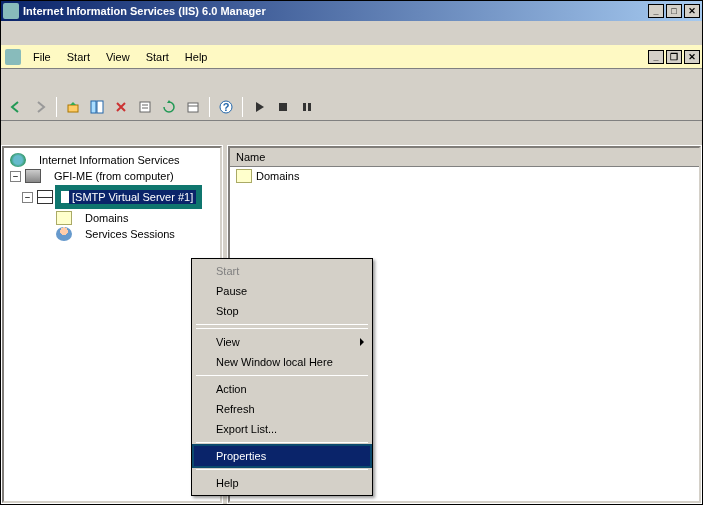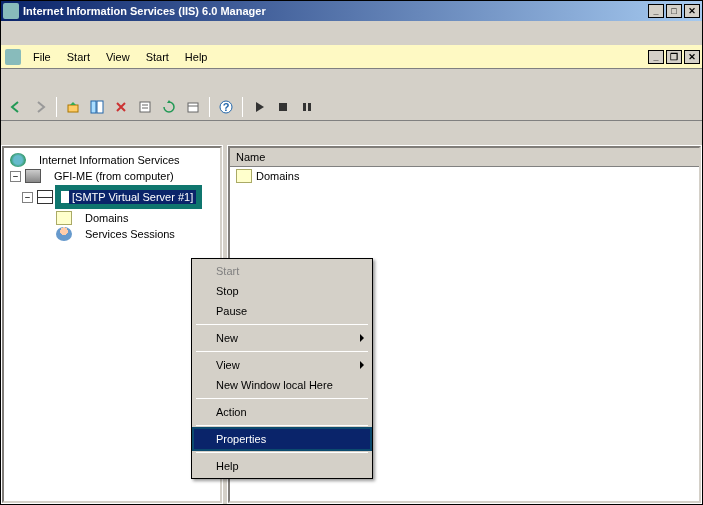--- a/index.html
+++ b/index.html
@@ -182,29 +182,30 @@
     <div class="list-pane">
       <div class="list-header">Name</div>
       <div class="list-row">
         <span class="tree-icon icon-domain"></span>
         <span>Domains</span>
       </div>
     </div>
 
     <div class="context-menu">
       <div class="cm-item disabled">Start</div>
+      <div class="cm-item">Pause</div>
       <div class="cm-item">Stop</div>
-      <div class="cm-item">Pause</div>
-      <div class="cm-sep"></div>
-      <div class="cm-item"><span>New</span><span class="cm-arrow"></span></div>
+      <div class="cm-sep"></div>
       <div class="cm-sep"></div>
       <div class="cm-item"><span>View</span><span class="cm-arrow"></span></div>
       <div class="cm-item">New Window local Here</div>
       <div class="cm-sep"></div>
       <div class="cm-item">Action</div>
+      <div class="cm-item">Refresh</div>
+      <div class="cm-item">Export List...</div>
       <div class="cm-sep"></div>
       <div class="cm-box">
           <div class="cm-item highlighted">Properties</div>
         </div>
       <div class="cm-sep"></div>
       <div class="cm-item">Help</div>
     </div>
 
   </div>
 </div>

